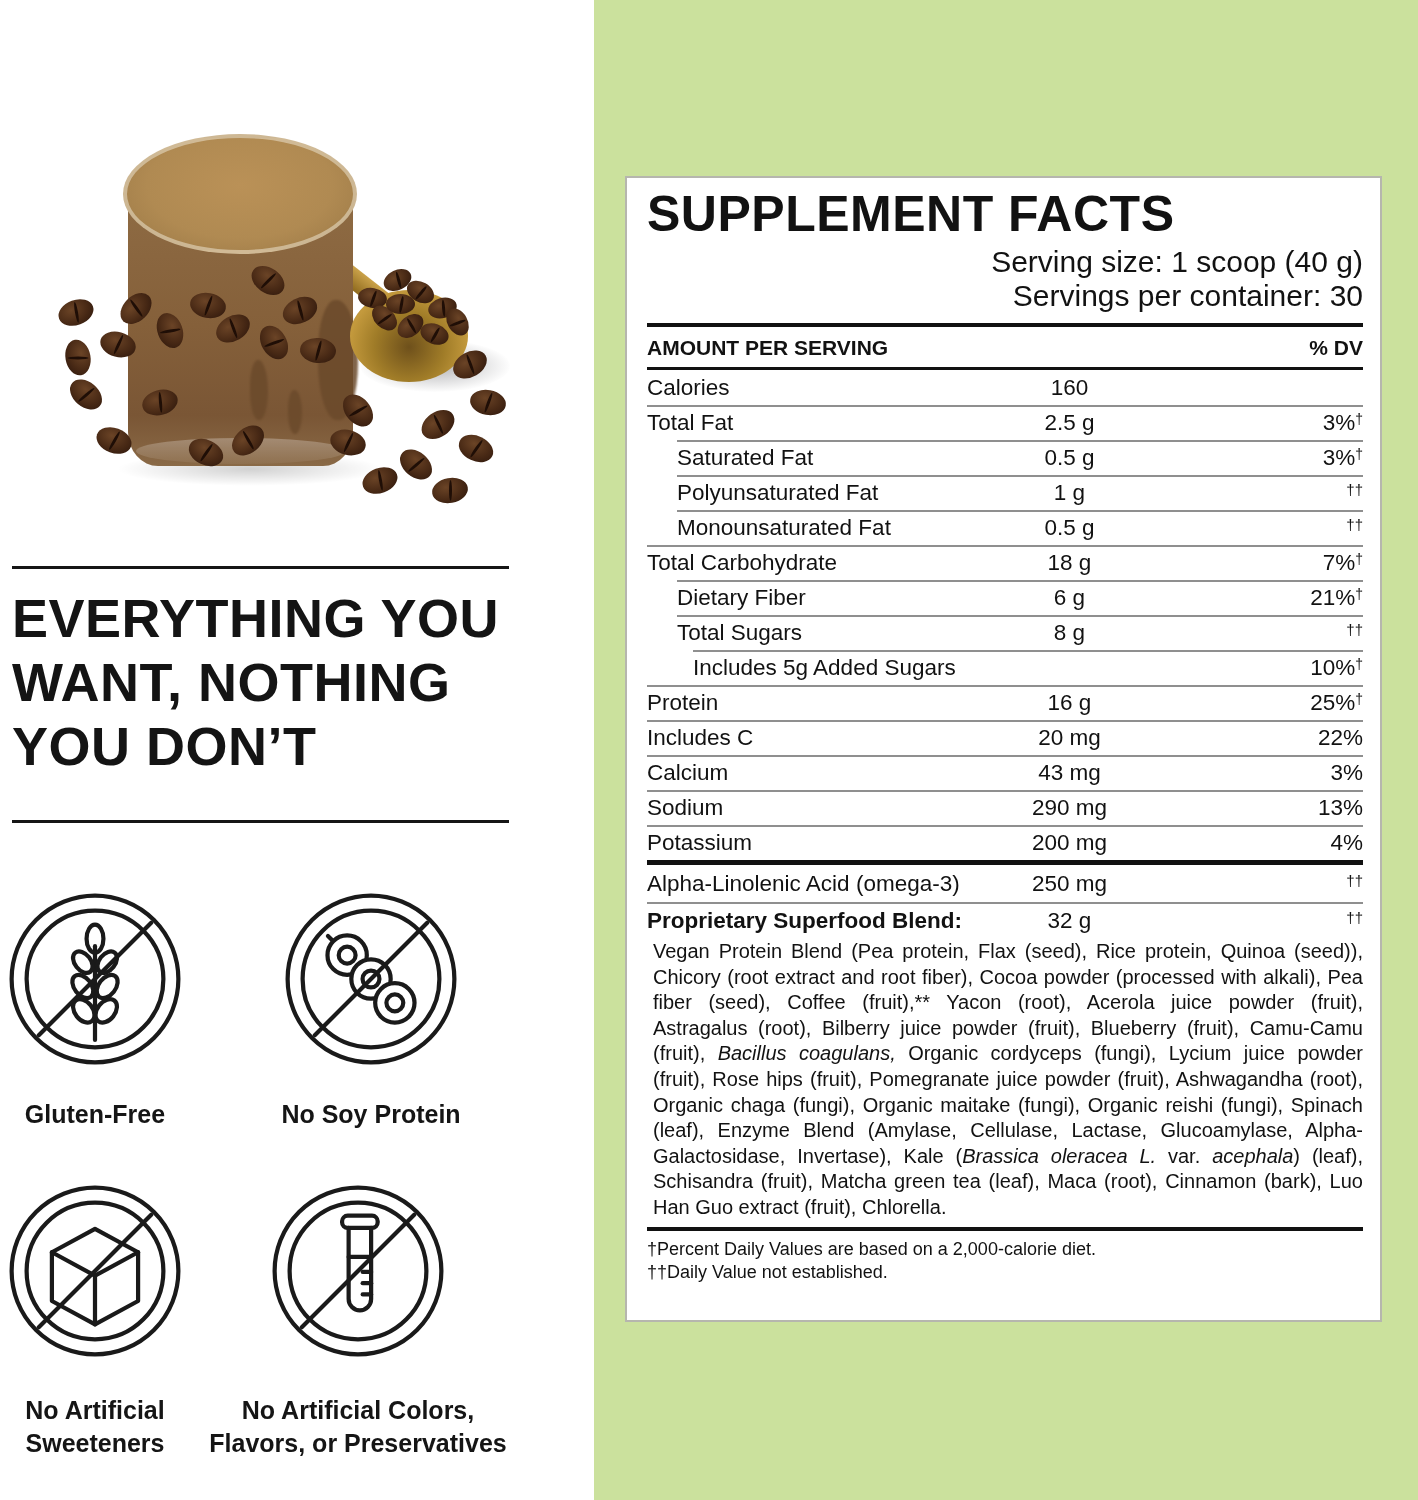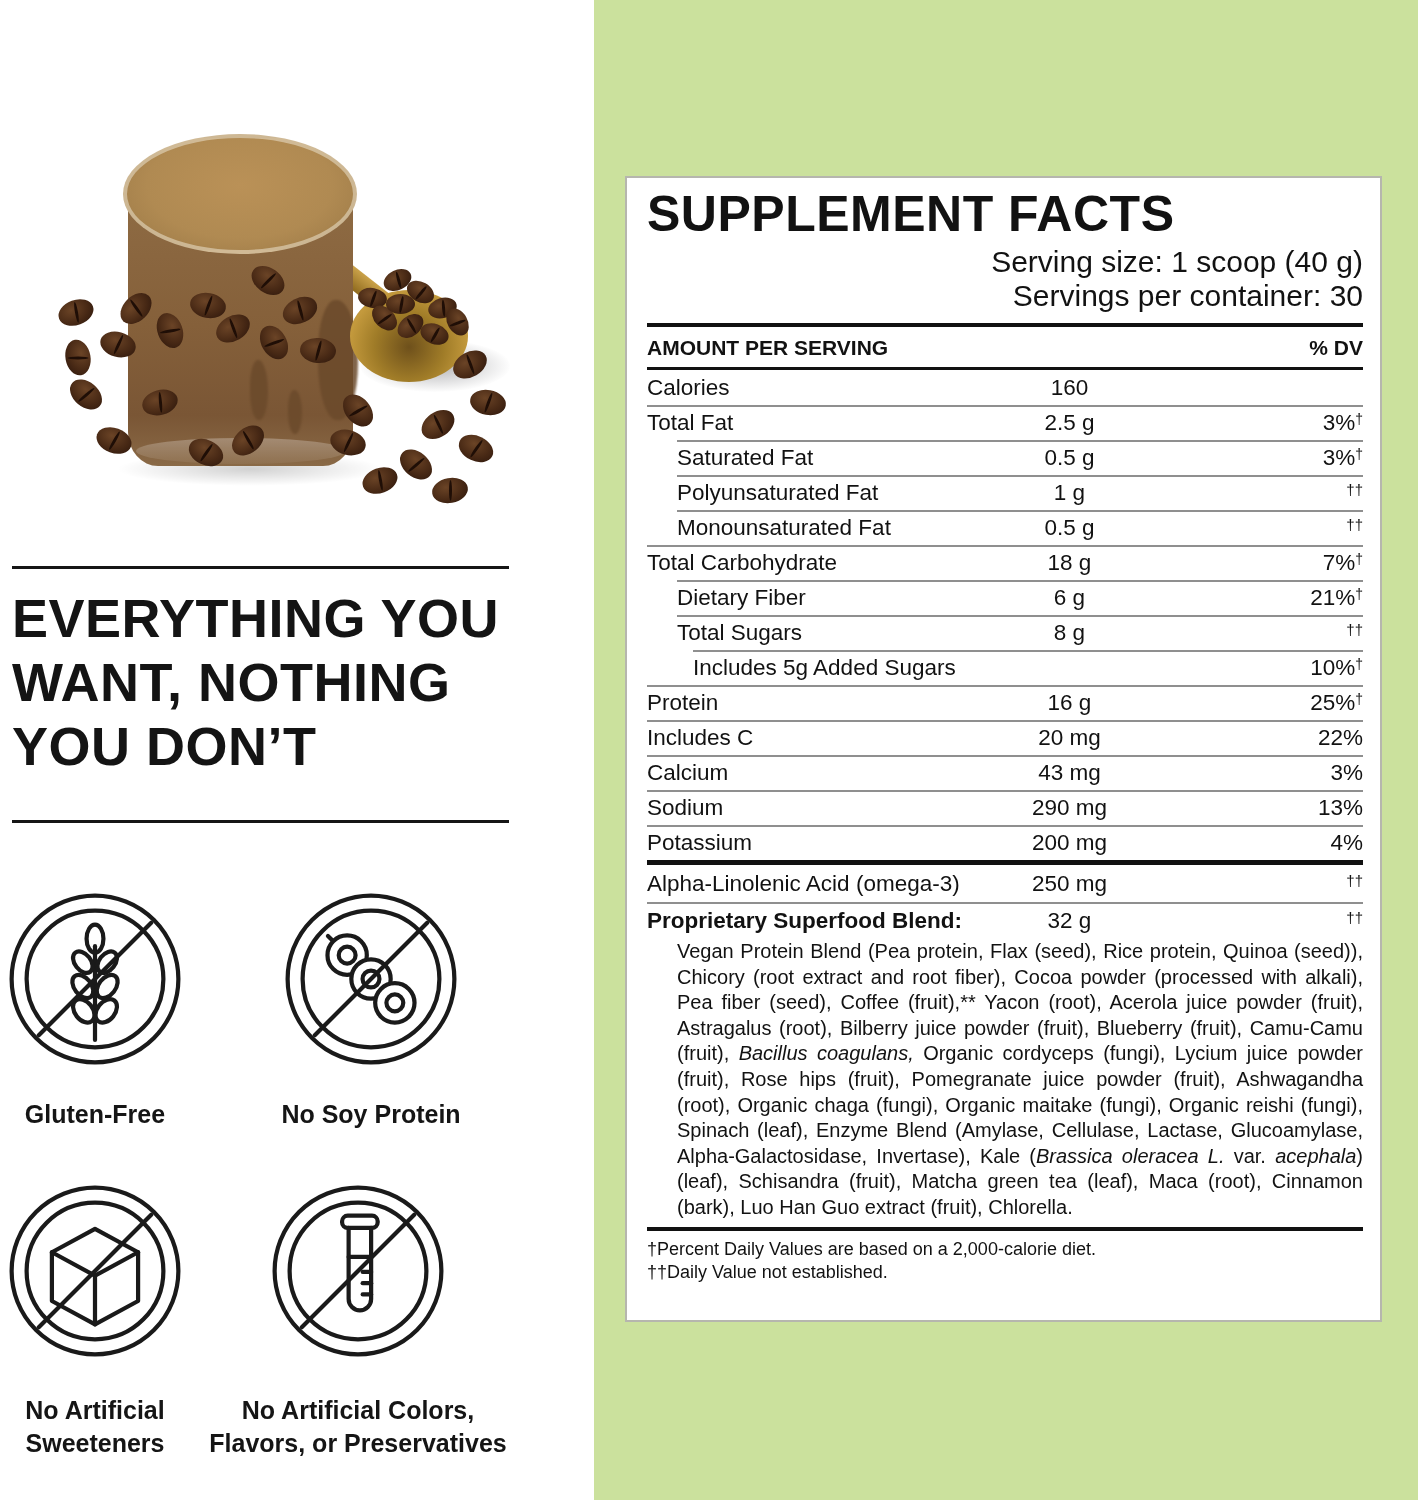--- a/index.html
+++ b/index.html
@@ -58,21 +58,21 @@
   .hdr{display:flex; justify-content:space-between; align-items:center;
        font-weight:bold; font-size:21px; padding:9px 0 7px 0;}
   .row{position:relative; display:flex; align-items:center; height:35px; font-size:22.5px;}
   .row .sep{position:absolute; top:0; right:0; height:1.5px; background:var(--sep);}
   .row .nm{white-space:nowrap;}
   .row .amt{position:absolute; left:59%; transform:translateX(-50%); white-space:nowrap;}
   .row .dv{margin-left:auto; white-space:nowrap;}
   .row .dv sup{font-size:14px; vertical-align:6px;}
   .row .dv .dd{font-size:15px; vertical-align:5px;}
   .row.bold .nm{font-weight:bold;}
-  .blend{margin-left:30px; font-size:20px; line-height:25.6px; text-align:justify;}
+  .blend{margin-left:6px; font-size:20px; line-height:25.6px; text-align:justify;}
   .foot{font-size:18px; line-height:23px; margin-top:7px;}
   svg .st{fill:none; stroke:#1a1a1a; stroke-width:4.5; stroke-linecap:round; stroke-linejoin:round;}
   svg .stw{fill:#fff; stroke:#1a1a1a; stroke-width:4.5;}
 </style>
 </head>
 <body>
 
 <div class="canvas">
 
   <section class="left">

